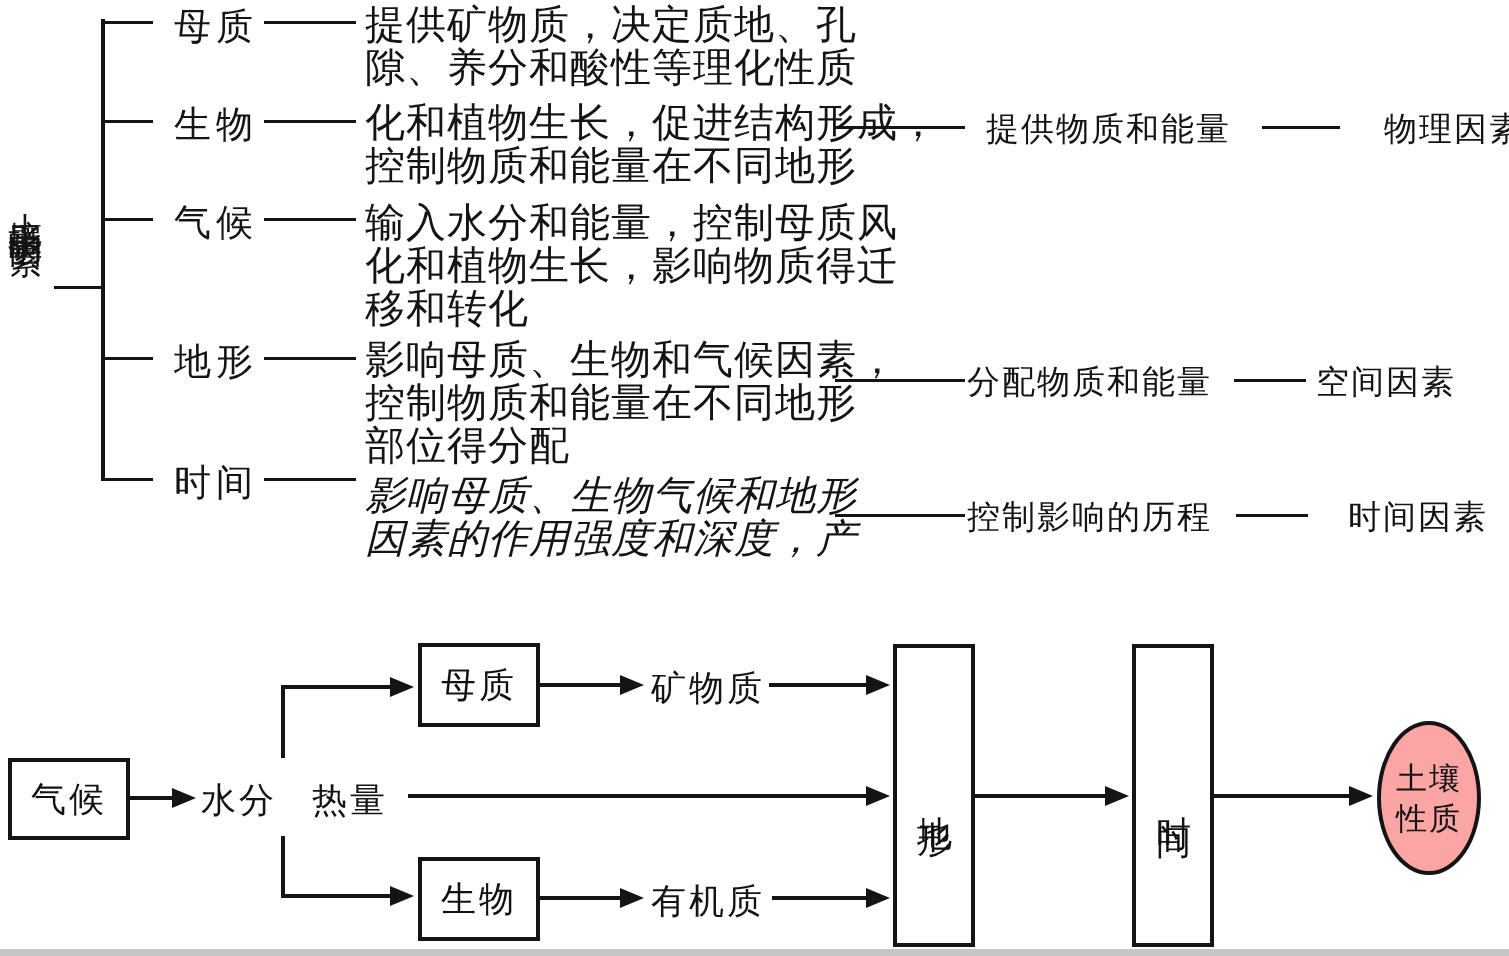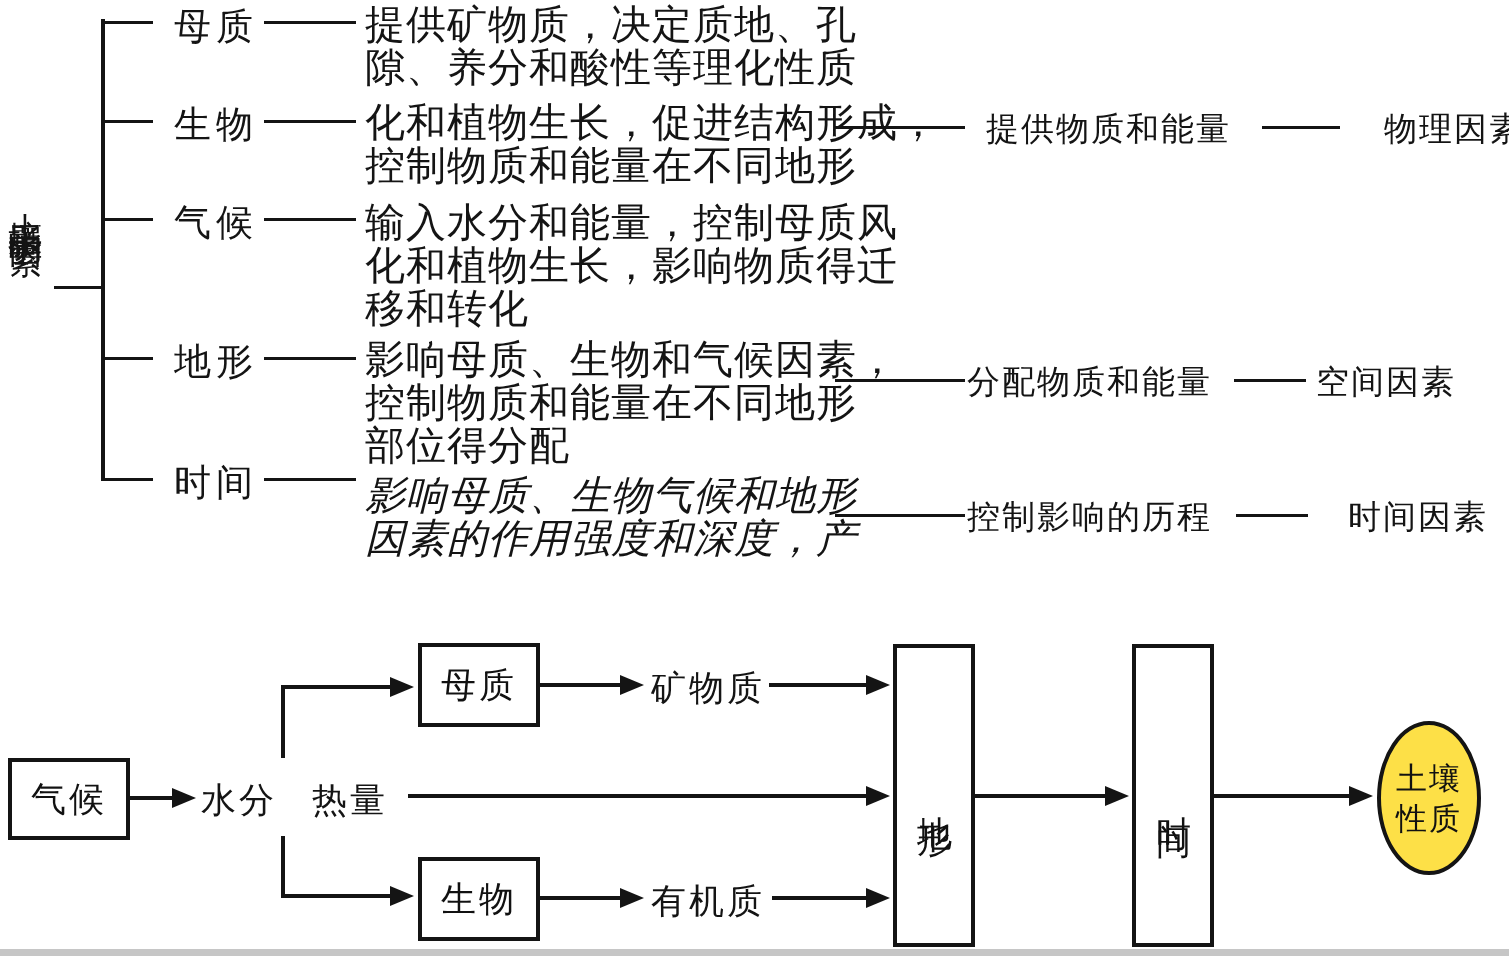--- a/index.html
+++ b/index.html
@@ -20,21 +20,21 @@
   .vline4 { position:absolute; background:#141414; width:4px; }
   .ah { position:absolute; width:0; height:0;
         border-top:10px solid transparent; border-bottom:10px solid transparent;
         border-left:24px solid #141414; }
   .box { position:absolute; border:4px solid #141414; background:#fff;
          display:flex; align-items:center; justify-content:center; }
   .vtext { writing-mode:vertical-rl; text-orientation:upright; }
   .root-label { font-size:34px; line-height:40px; writing-mode:vertical-rl;
                 text-orientation:upright; letter-spacing:6px; }
   .ellipse { position:absolute; border:4px solid #141414; border-radius:50%;
-             background:#fde047; display:flex; flex-direction:column;
+             background:#fca5a5; display:flex; flex-direction:column;
              align-items:center; justify-content:center; }
   .ellipse div { font-size:31px; line-height:40px; letter-spacing:2px; white-space:nowrap; }
   .bottom-strip { position:absolute; background:#c6c6c6; }
 </style>
 </head>
 <body>
 
 <div id="stage">
 
   <div class="t root-label" style="left:6px; top:186px; height:240px;">土壤影响因素</div>

